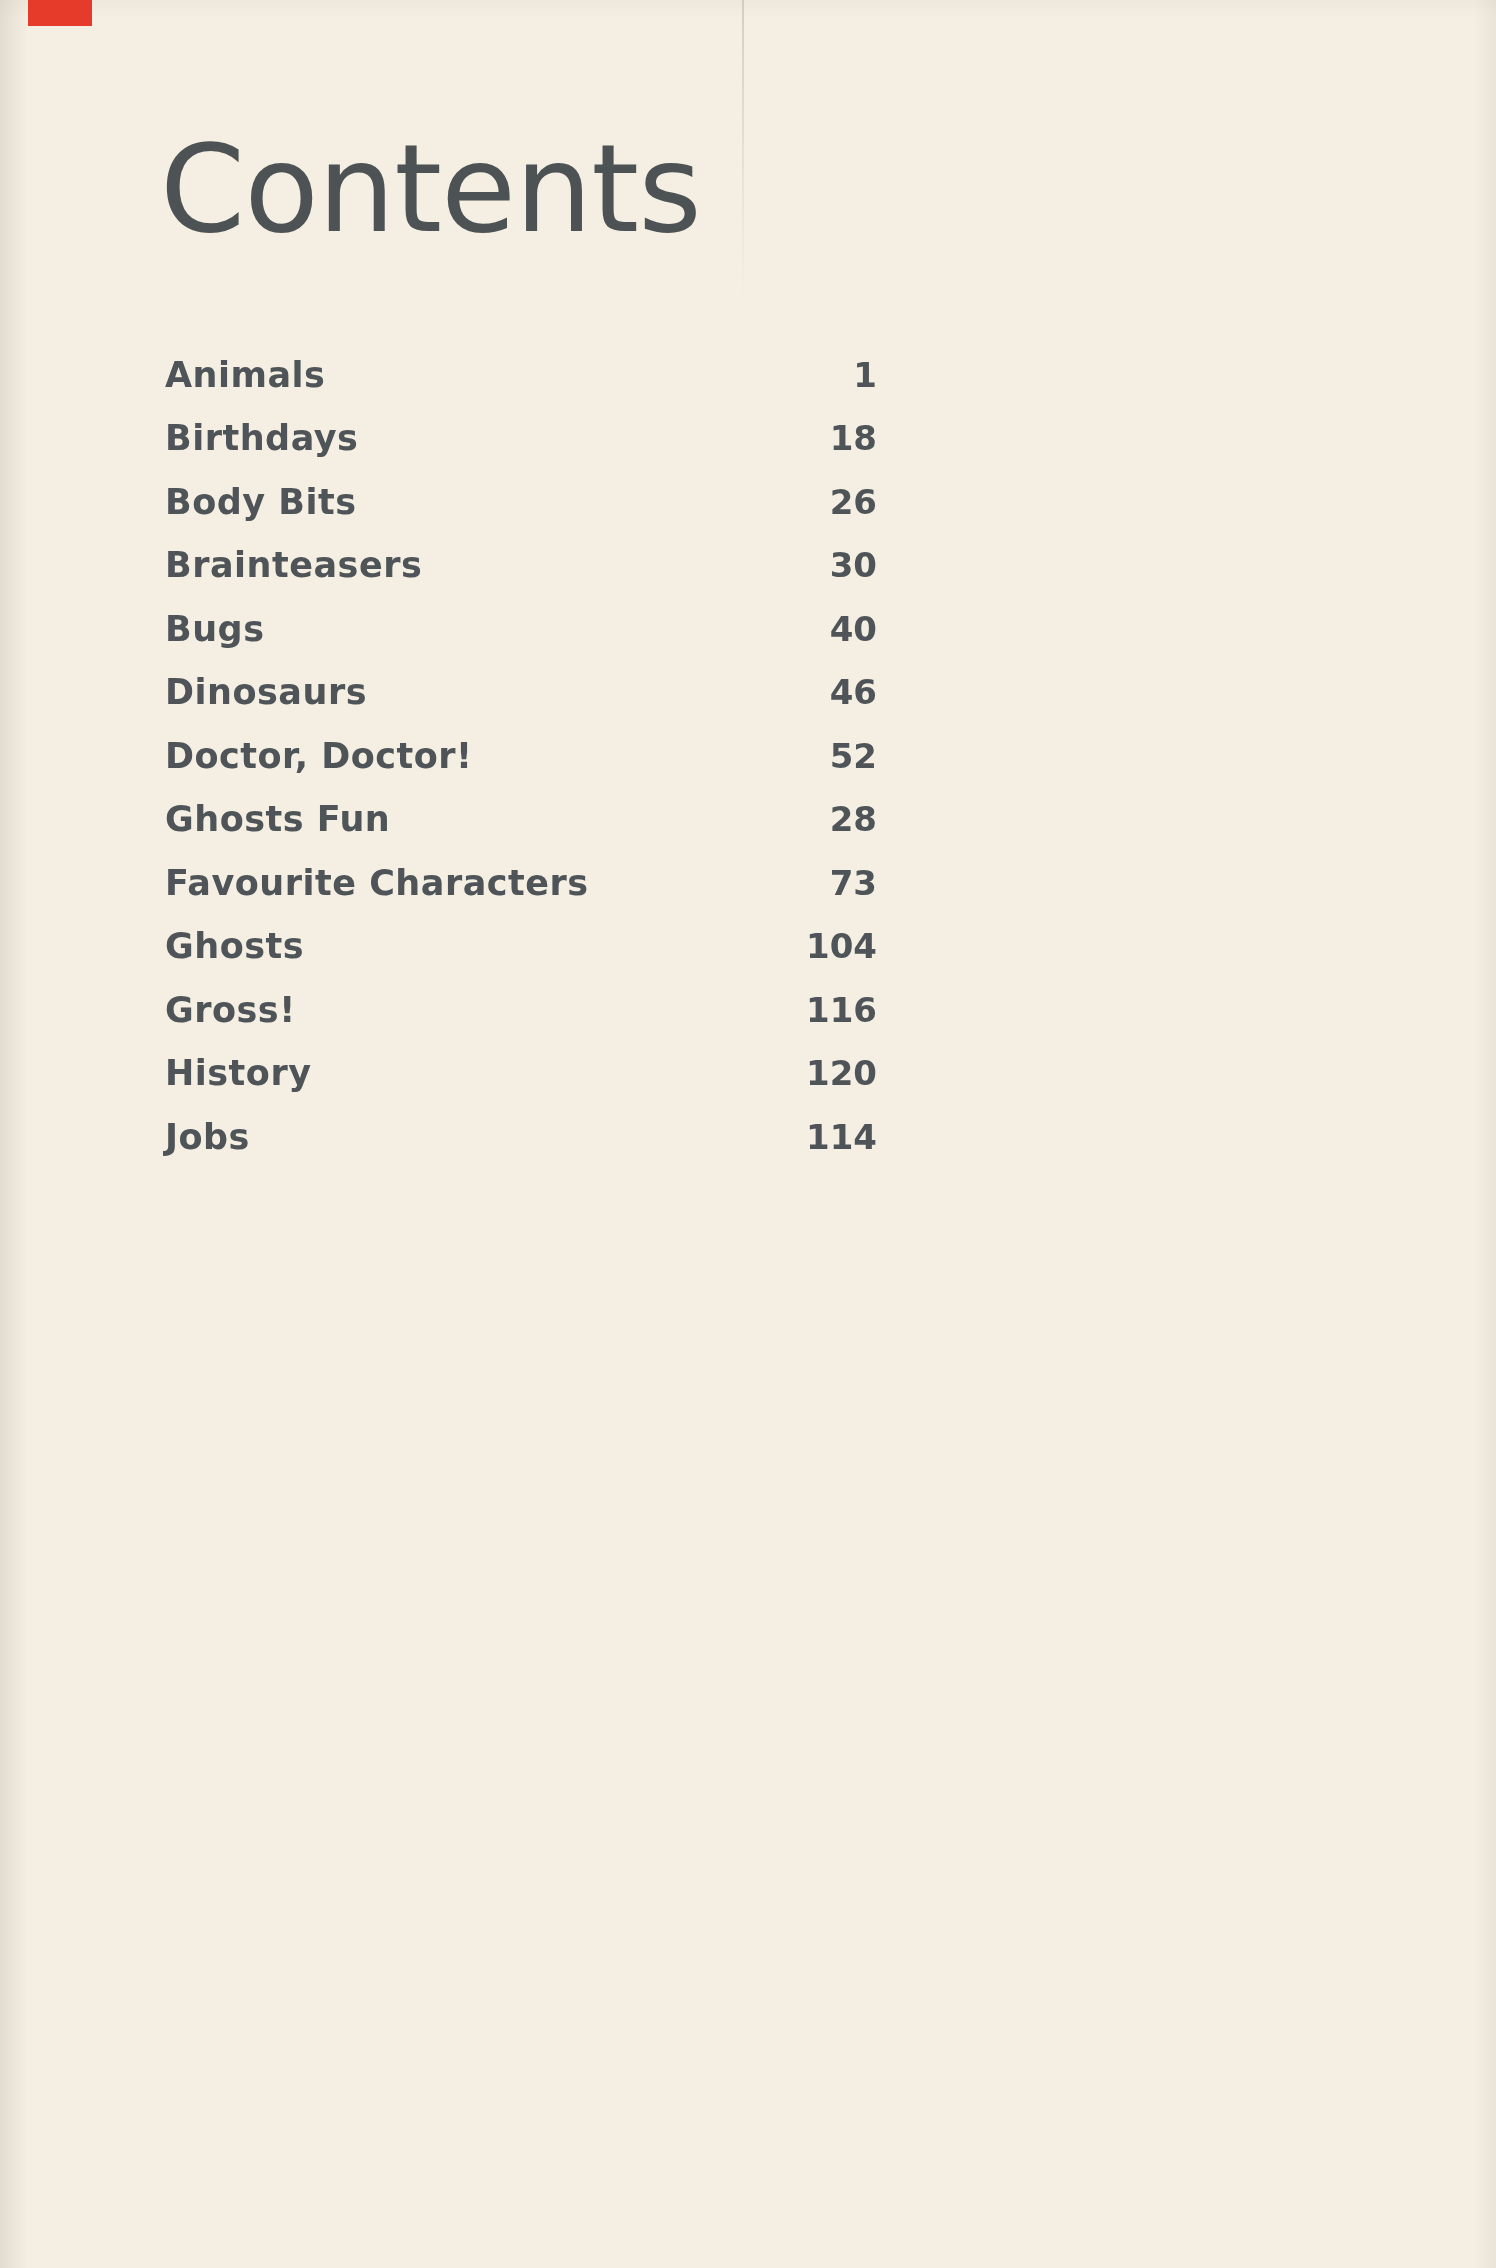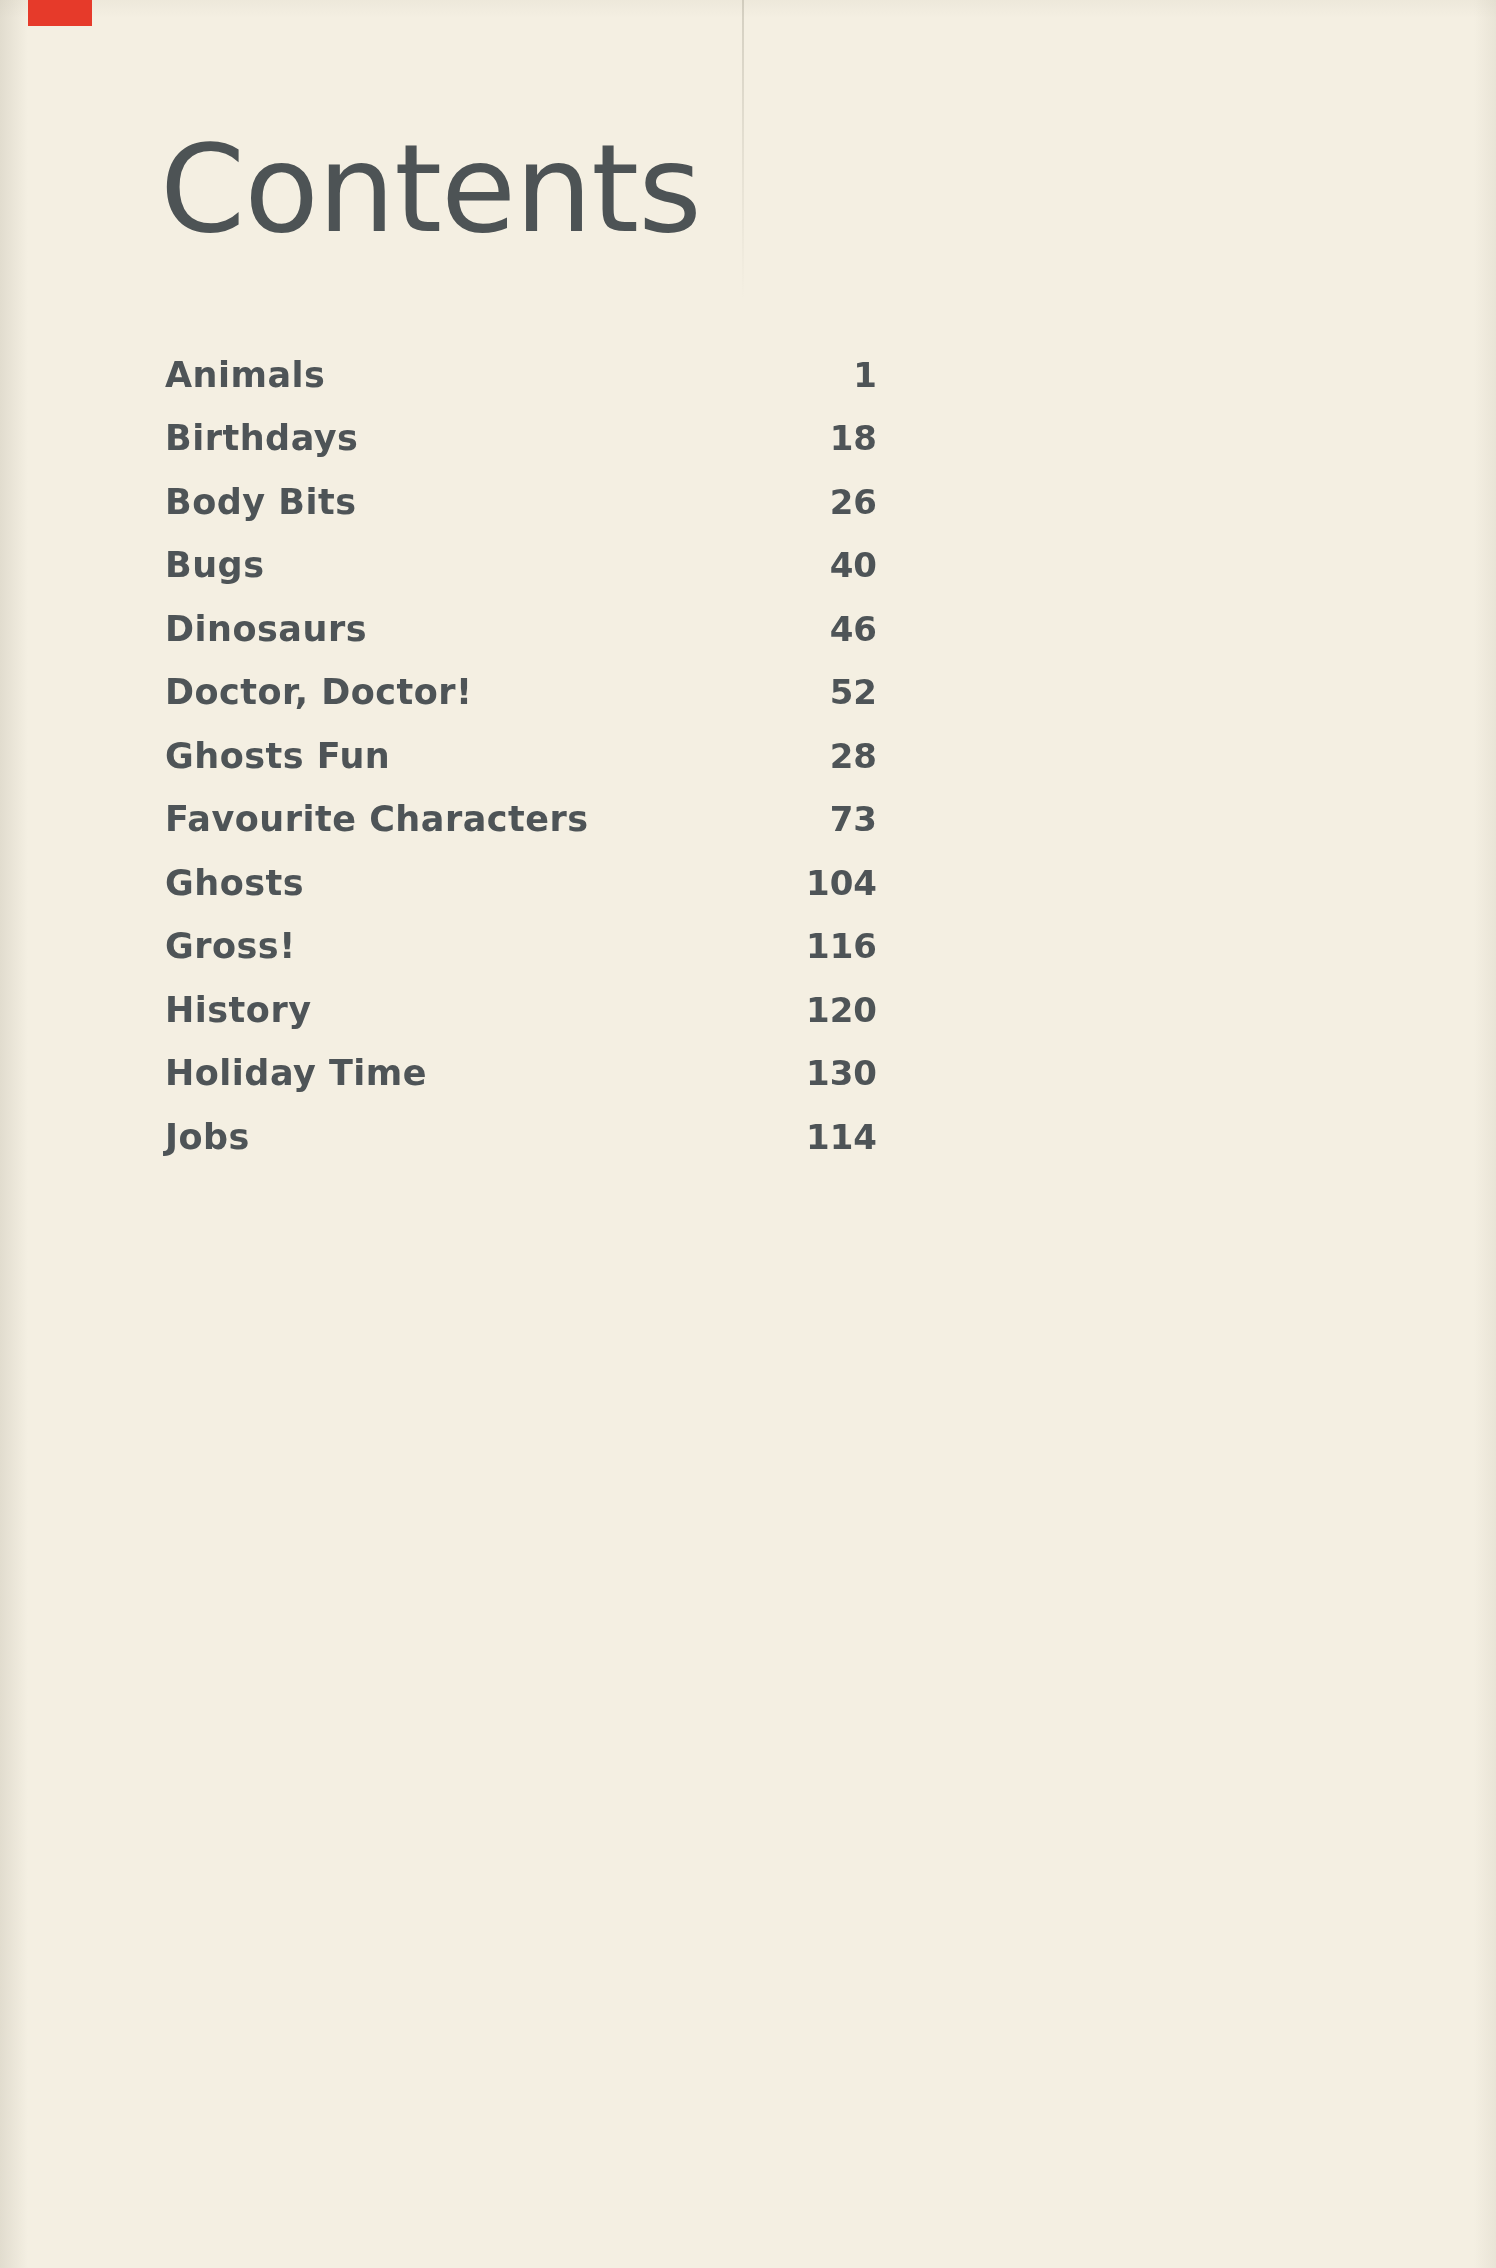--- a/index.html
+++ b/index.html
@@ -90,20 +90,24 @@
       </div>
       <div class="toc-row">
         <span class="toc-label">Birthdays</span>
         <span class="toc-page">18</span>
       </div>
       <div class="toc-row">
         <span class="toc-label">Body Bits</span>
         <span class="toc-page">26</span>
       </div>
       <div class="toc-row">
+        <span class="toc-label">Brainteasers</span>
+        <span class="toc-page">30</span>
+      </div>
+      <div class="toc-row">
         <span class="toc-label">Bugs</span>
         <span class="toc-page">40</span>
       </div>
       <div class="toc-row">
         <span class="toc-label">Dinosaurs</span>
         <span class="toc-page">46</span>
       </div>
       <div class="toc-row">
         <span class="toc-label">Doctor, Doctor!</span>
         <span class="toc-page">52</span>
@@ -122,21 +126,17 @@
       </div>
       <div class="toc-row">
         <span class="toc-label">Gross!</span>
         <span class="toc-page">116</span>
       </div>
       <div class="toc-row">
         <span class="toc-label">History</span>
         <span class="toc-page">120</span>
       </div>
       <div class="toc-row">
-        <span class="toc-label">Holiday Time</span>
-        <span class="toc-page">130</span>
-      </div>
-      <div class="toc-row">
         <span class="toc-label">Jobs</span>
         <span class="toc-page">114</span>
       </div>
     </div>
 </div>
 
 </body></html>

